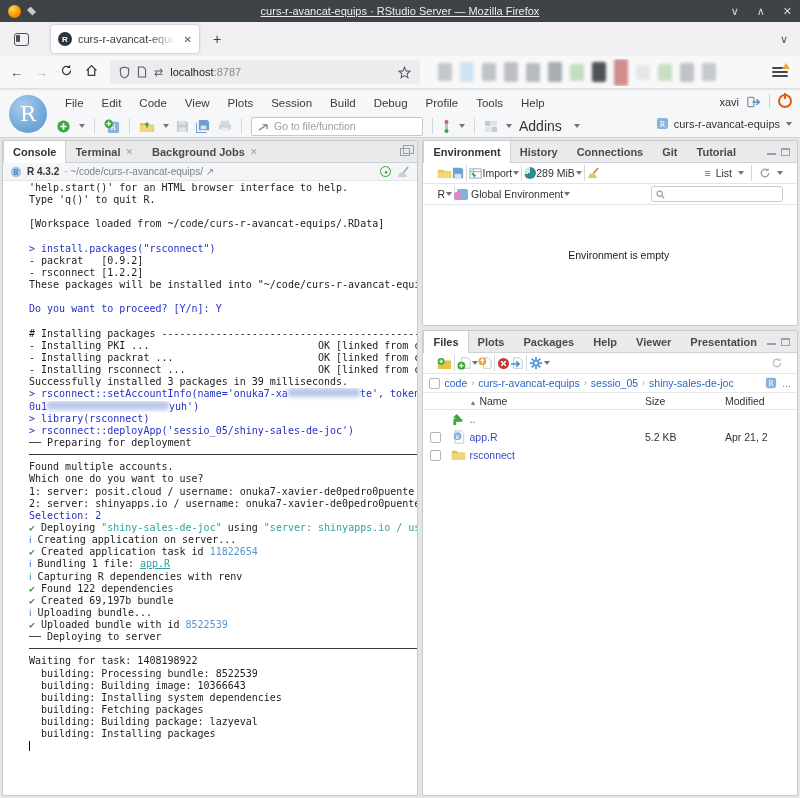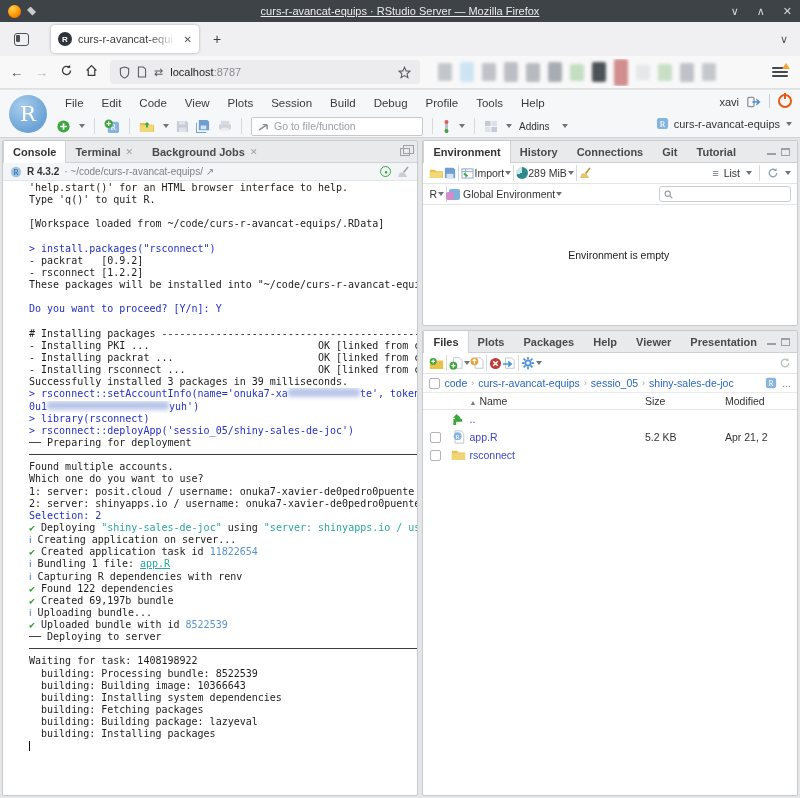--- a/index.html
+++ b/index.html
@@ -48,21 +48,21 @@
   .rs-menubar span { font-size:11.5px; color:#3a3a3a; padding:0 9px; }
   .rs-userarea { position:absolute; right:8px; top:4px; display:flex; align-items:flex-end; gap:8px; font-size:11px; color:#333; }
   .sep-v { width:1px; height:14px; background:#c9ccd0; }
   .power { width:14px; height:14px; border:2px solid #e8590c; border-radius:50%; position:relative; }
   .power:after { content:""; position:absolute; left:4px; top:-3px; width:2px; height:6px; background:#e8590c; }
   .rs-toolbar { margin-left:56px; height:22px; display:flex; align-items:center; gap:7px; }
   .caret { width:0; height:0; border-left:3.5px solid transparent; border-right:3.5px solid transparent; border-top:4px solid #707478; margin-left:1px; }
   .tb-sep { width:1px; height:16px; background:#d6d9db; margin:0 2px; }
   .goto { width:172px; height:19px; background:#fff; border:1px solid #c6c9cc; border-radius:2px; display:flex; align-items:center; gap:5px; padding:0 6px; }
   .goto span { font-size:10.5px; color:#9aa0a6; }
-  .addins { font-size:10px; color:#333; display:flex; align-items:center; gap:11px; }
+  .addins { font-size:14px; color:#333; display:flex; align-items:center; gap:11px; }
   .rs-proj { position:absolute; right:8px; top:27px; display:flex; align-items:center; gap:5px; font-size:11px; color:#333; }
 
   
   .rs-main { position:absolute; top:50px; left:2px; right:2px; bottom:2px; display:flex; gap:4px; }
   .pane { background:#fff; border:1px solid #c8cbce; border-radius:2px; display:flex; flex-direction:column; overflow:hidden; }
   .left-pane { width:490px; }
   .right-col { flex:1; display:flex; flex-direction:column; gap:4px; }
   .env-pane { height:186px; }
   .files-pane { flex:1; }
 
@@ -85,21 +85,21 @@
   .console-body { flex:1; padding:1px 0 0 6px; font-family:"DejaVu Sans Mono", monospace; font-size:10px; line-height:12.15px; overflow:hidden; cursor:text; }
   .cline { height:12.15px; white-space:pre; overflow:hidden;margin-left:20px; }
   .c-k { color:#1c1c1c; } .c-b { color:#2330c4; } .c-g { color:#2da12d; }
   .c-i { color:#3d79c2; } .c-t { color:#2aa5a0; } .c-id { color:#5a93cc; }
   .c-lnk { color:#2aa5a0; text-decoration:underline; }
   .blur { display:inline-block; height:9px; border-radius:2px; background:#b9c6e8; filter:blur(2.3px); vertical-align:baseline; }
   .chr { padding-top:5px; } .chr i { display:block; border-top:1.2px solid #3a3a3a; width:478px; }
   .cursor { display:inline-block; width:1.2px; height:10px; background:#111; vertical-align:text-bottom; }
 
   
-  .etoolbar { height:21px; border-bottom:1px solid #e3e5e7; display:flex; align-items:center; gap:0; padding:0 6px; font-size:10.5px; color:#333; flex:none; }
+  .etoolbar { height:21px; border-bottom:1px solid #e3e5e7; display:flex; align-items:center; gap:0; padding:0 14px; font-size:10.5px; color:#333; flex:none; }
   .etoolbar .right { margin-left:auto; display:flex; align-items:center; gap:5px; }
   .pie { width:12px; height:12px; border-radius:50%; background:conic-gradient(#2e8b8b 0 70%, #cfe6e6 70% 100%); }
   .listic { font-size:11px; color:#6a6f74; }
   .cube { width:11px; height:11px; background:#7fb3dd; border-radius:2px; position:relative; }
   .cube:after { content:""; position:absolute; left:-3px; top:3px; width:8px; height:8px; background:#d58ccd; border-radius:2px; }
   .searchbox { width:132px; height:16px; border:1px solid #c9cccf; border-radius:3px; background:#fff; display:flex; align-items:center; padding:0 4px; gap:4px; }
   .env-body { flex:1; position:relative; }
   .env-empty { position:absolute; top:44px; width:100%; text-align:center; font-size:10.5px; color:#1a1a1a;padding-left:17px; }
 
   

